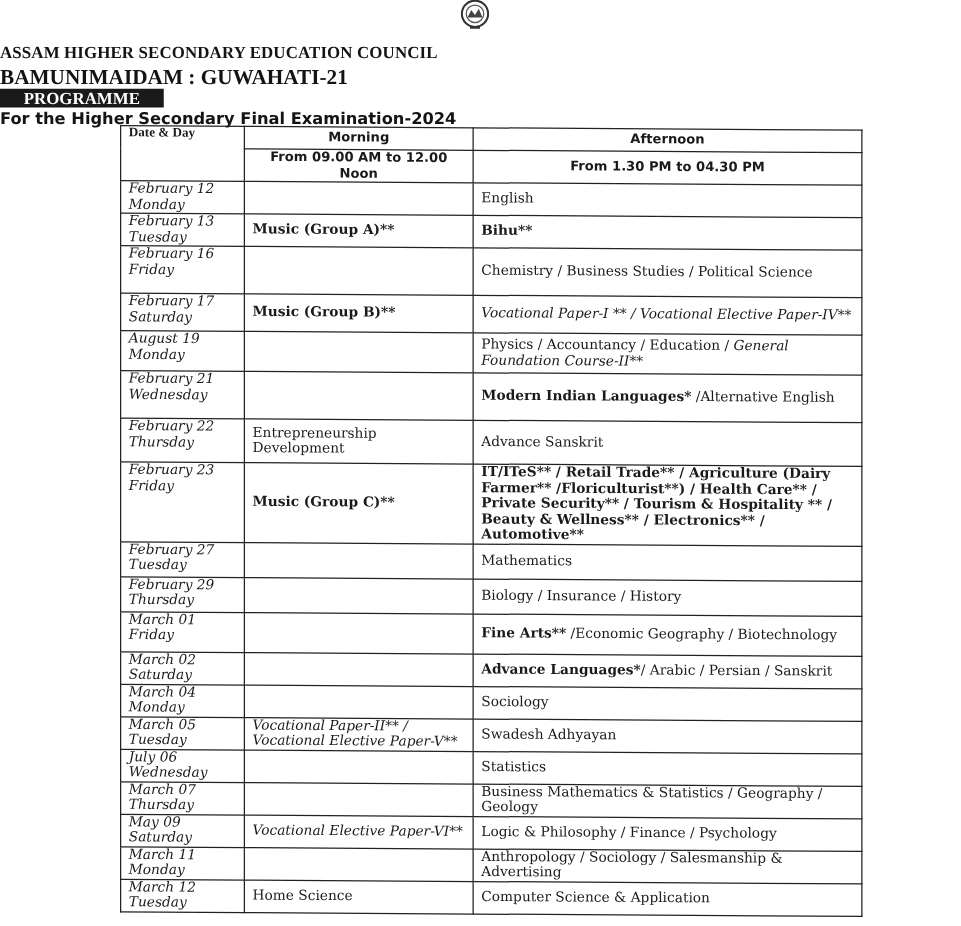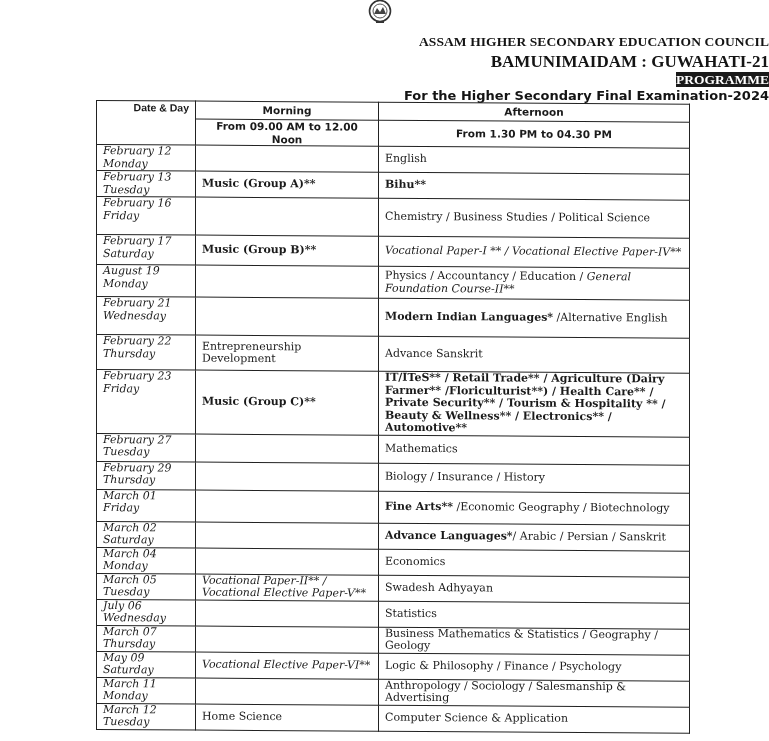--- a/index.html
+++ b/index.html
@@ -1,22 +1,22 @@
 <!DOCTYPE html>
 <html><head>
 <meta charset="utf-8">
 <style>
   html, body { margin: 0; padding: 0; background: #ffffff; }
   body { width: 769px; height: 741px; position: relative; overflow: hidden; font-family: "DejaVu Serif", serif; color: #1a1a1a; }
   .logo { position: absolute; left: 366px; top: 0; width: 28px; height: 24px; }
-  .hdr { position: absolute; left: 0; width: 769px; text-align: right; font-family: "Liberation Serif", serif; font-weight: bold; color: #141414; }
+  .hdr { position: absolute; left: 0; width: 769px; text-align: left; font-family: "Liberation Serif", serif; font-weight: bold; color: #141414; }
   .h1 { top: 34px; font-size: 13.5px; letter-spacing: 0.1px; }
   .h2 { top: 52px; font-size: 17px; }
   .h3 { top: 70px; }
-  .h3 span { display: inline-block; background: #1a1a1a; color: #fff; font-size: 13.5px; padding: 0 0; line-height: 15px; }
+  .h3 span { display: inline-block; background: #1a1a1a; color: #fff; font-size: 13.5px; padding: 0 19px; line-height: 15px; }
   .h4 { top: 88px; font-family: "DejaVu Sans", sans-serif; font-size: 13px; font-weight: bold; }
   table.sched { position: absolute; left: 96px; top: 100px; width: 594px; border-collapse: collapse; transform: skewY(0.35deg); transform-origin: left top; }
   table.sched td, table.sched th { border: 1.3px solid #222; padding: 0 6px; font-size: 11px; line-height: 12.5px; vertical-align: middle; }
   table.sched th { font-family: "DejaVu Sans", sans-serif; font-weight: bold; font-size: 10.5px; text-align: center; height: 17px; }
   .c-date { width: 86px; font-family: "DejaVu Serif", serif; font-size: 11px; line-height: 12.5px; vertical-align: top !important; }
   .c-morn { width: 170px; }
   .c-aft { }
   .b { font-weight: bold; }
   .bi { font-weight: normal; font-style: italic; }
   .date-line { display: block; font-style: italic; }
@@ -32,21 +32,21 @@
 </svg>
 
 <div class="hdr h1">ASSAM HIGHER SECONDARY EDUCATION COUNCIL</div>
 <div class="hdr h2">BAMUNIMAIDAM : GUWAHATI-21</div>
 <div class="hdr h3"><span>PROGRAMME</span></div>
 <div class="hdr h4">For the Higher Secondary Final Examination-2024</div>
 
 <table class="sched">
   <thead>
     <tr>
-      <th rowspan="2" class="c-date" style="vertical-align:middle;text-align:right;font-family:Liberation Sans, sans-serif;">Date &amp; Day</th>
+      <th rowspan="2" class="c-date" style="vertical-align:middle;text-align:left;font-family:Liberation Serif, serif;">Date &amp; Day</th>
       <th class="c-morn">Morning</th>
       <th class="c-aft">Afternoon</th>
     </tr>
     <tr>
       <th>From 09.00 AM to 12.00 Noon</th>
       <th>From 1.30 PM to 04.30 PM</th>
     </tr>
   </thead>
   <tbody id="sched-body">
       <tr style="height: 26px;">
@@ -144,21 +144,21 @@
         </td>
         <td></td>
         <td><span class="b">Advance Languages*</span><span>/ Arabic / Persian / Sanskrit</span></td>
       </tr>
       <tr style="height: 26px;">
         <td class="c-date">
           <span class="date-line">March 04</span>
           <span class="date-line">Monday</span>
         </td>
         <td></td>
-        <td><span>Economics</span></td>
+        <td><span>Sociology</span></td>
       </tr>
       <tr style="height: 26px;">
         <td class="c-date">
           <span class="date-line">March 05</span>
           <span class="date-line">Tuesday</span>
         </td>
         <td><span class="bi">Vocational Paper-II** / Vocational Elective Paper-V**</span></td>
         <td><span>Swadesh Adhyayan</span></td>
       </tr>
       <tr style="height: 26px;">

